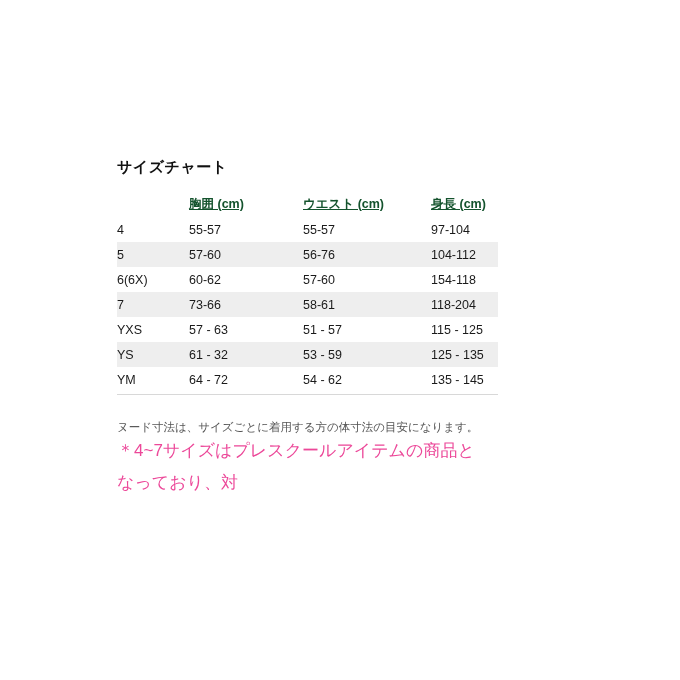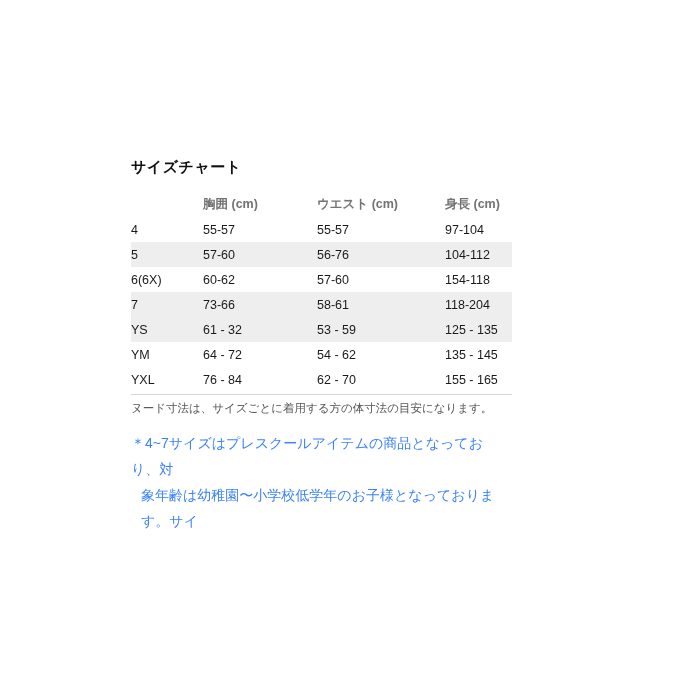--- a/index.html
+++ b/index.html
@@ -15,21 +15,21 @@
     overflow: hidden;
   }
   .page {
     position: relative;
     width: 680px;
     height: 680px;
     box-sizing: border-box;
   }
   .content {
     position: absolute;
-    left: 131px;
+    left: 117px;
     top: 158px;
     width: 420px;
   }
   .chart-title {
     font-size: 15px;
     font-weight: bold;
     color: #111111;
     letter-spacing: 0.5px;
     margin-bottom: 14px;
   }
@@ -44,49 +44,49 @@
     font-size: 12.5px;
     font-weight: normal;
     color: #1a1a1a;
     padding: 0;
     height: 25px;
     vertical-align: middle;
     white-space: nowrap;
   }
   table.size-chart th {
     font-weight: bold;
-    color: #737373;
+    color: #14532d;
     height: 26px;
     font-size: 12.5px;
+    text-decoration: underline;
   }
   col.c0 { width: 72px; }
   col.c1 { width: 114px; }
   col.c2 { width: 128px; }
   col.c3 { width: 67px; }
   tr.shaded td {
     background: #eeeeee;
   }
   td.cell-label,
   th.head-label {
     padding-left: 1px;
   }
   .note-line {
     width: 381px;
     border-top: 1px solid #d8d8d8;
     margin-top: 2px;
-    padding-top: 5px;
+    padding-top: 24px;
     font-size: 11.5px;
     color: #555555;
     line-height: 1.4;
   }
   .note-block {
-    margin-top: 15px;
     width: 368px;
-    font-size: 14px;
-    color: #3b82f6;
+    font-size: 17px;
+    color: #ec4899;
     line-height: 1.85;
   }
   .note-block .indent {
     display: block;
     text-indent: 0;
   }
   .note-block .hang {
     display: block;
     padding-left: 10px;
   }
@@ -132,42 +132,41 @@
           <td>60-62</td>
           <td>57-60</td>
           <td>154-118</td>
         </tr>
         <tr class="shaded">
           <td class="cell-label">7</td>
           <td>73-66</td>
           <td>58-61</td>
           <td>118-204</td>
         </tr>
+        <tr>
+          <td class="cell-label">YXS</td>
+          <td>57 - 63</td>
+          <td>51 - 57</td>
+          <td>115 - 125</td>
+        </tr>
         <tr class="shaded">
           <td class="cell-label">YS</td>
           <td>61 - 32</td>
           <td>53 - 59</td>
           <td>125 - 135</td>
         </tr>
         <tr>
           <td class="cell-label">YM</td>
           <td>64 - 72</td>
           <td>54 - 62</td>
           <td>135 - 145</td>
         </tr>
-        <tr>
-          <td class="cell-label">YXL</td>
-          <td>76 - 84</td>
-          <td>62 - 70</td>
-          <td>155 - 165</td>
-        </tr>
       </tbody>
     </table>
 
     <div class="note-line">ヌード寸法は、サイズごとに着用する方の体寸法の目安になります。</div>
 
     <div class="note-block">
       <span class="indent">＊4~7サイズはプレスクールアイテムの商品となっており、対</span>
-      <span class="hang">象年齢は幼稚園〜小学校低学年のお子様となっております。サイ</span>
     </div>
 
   </div>
 </div>
 
 </body></html>

